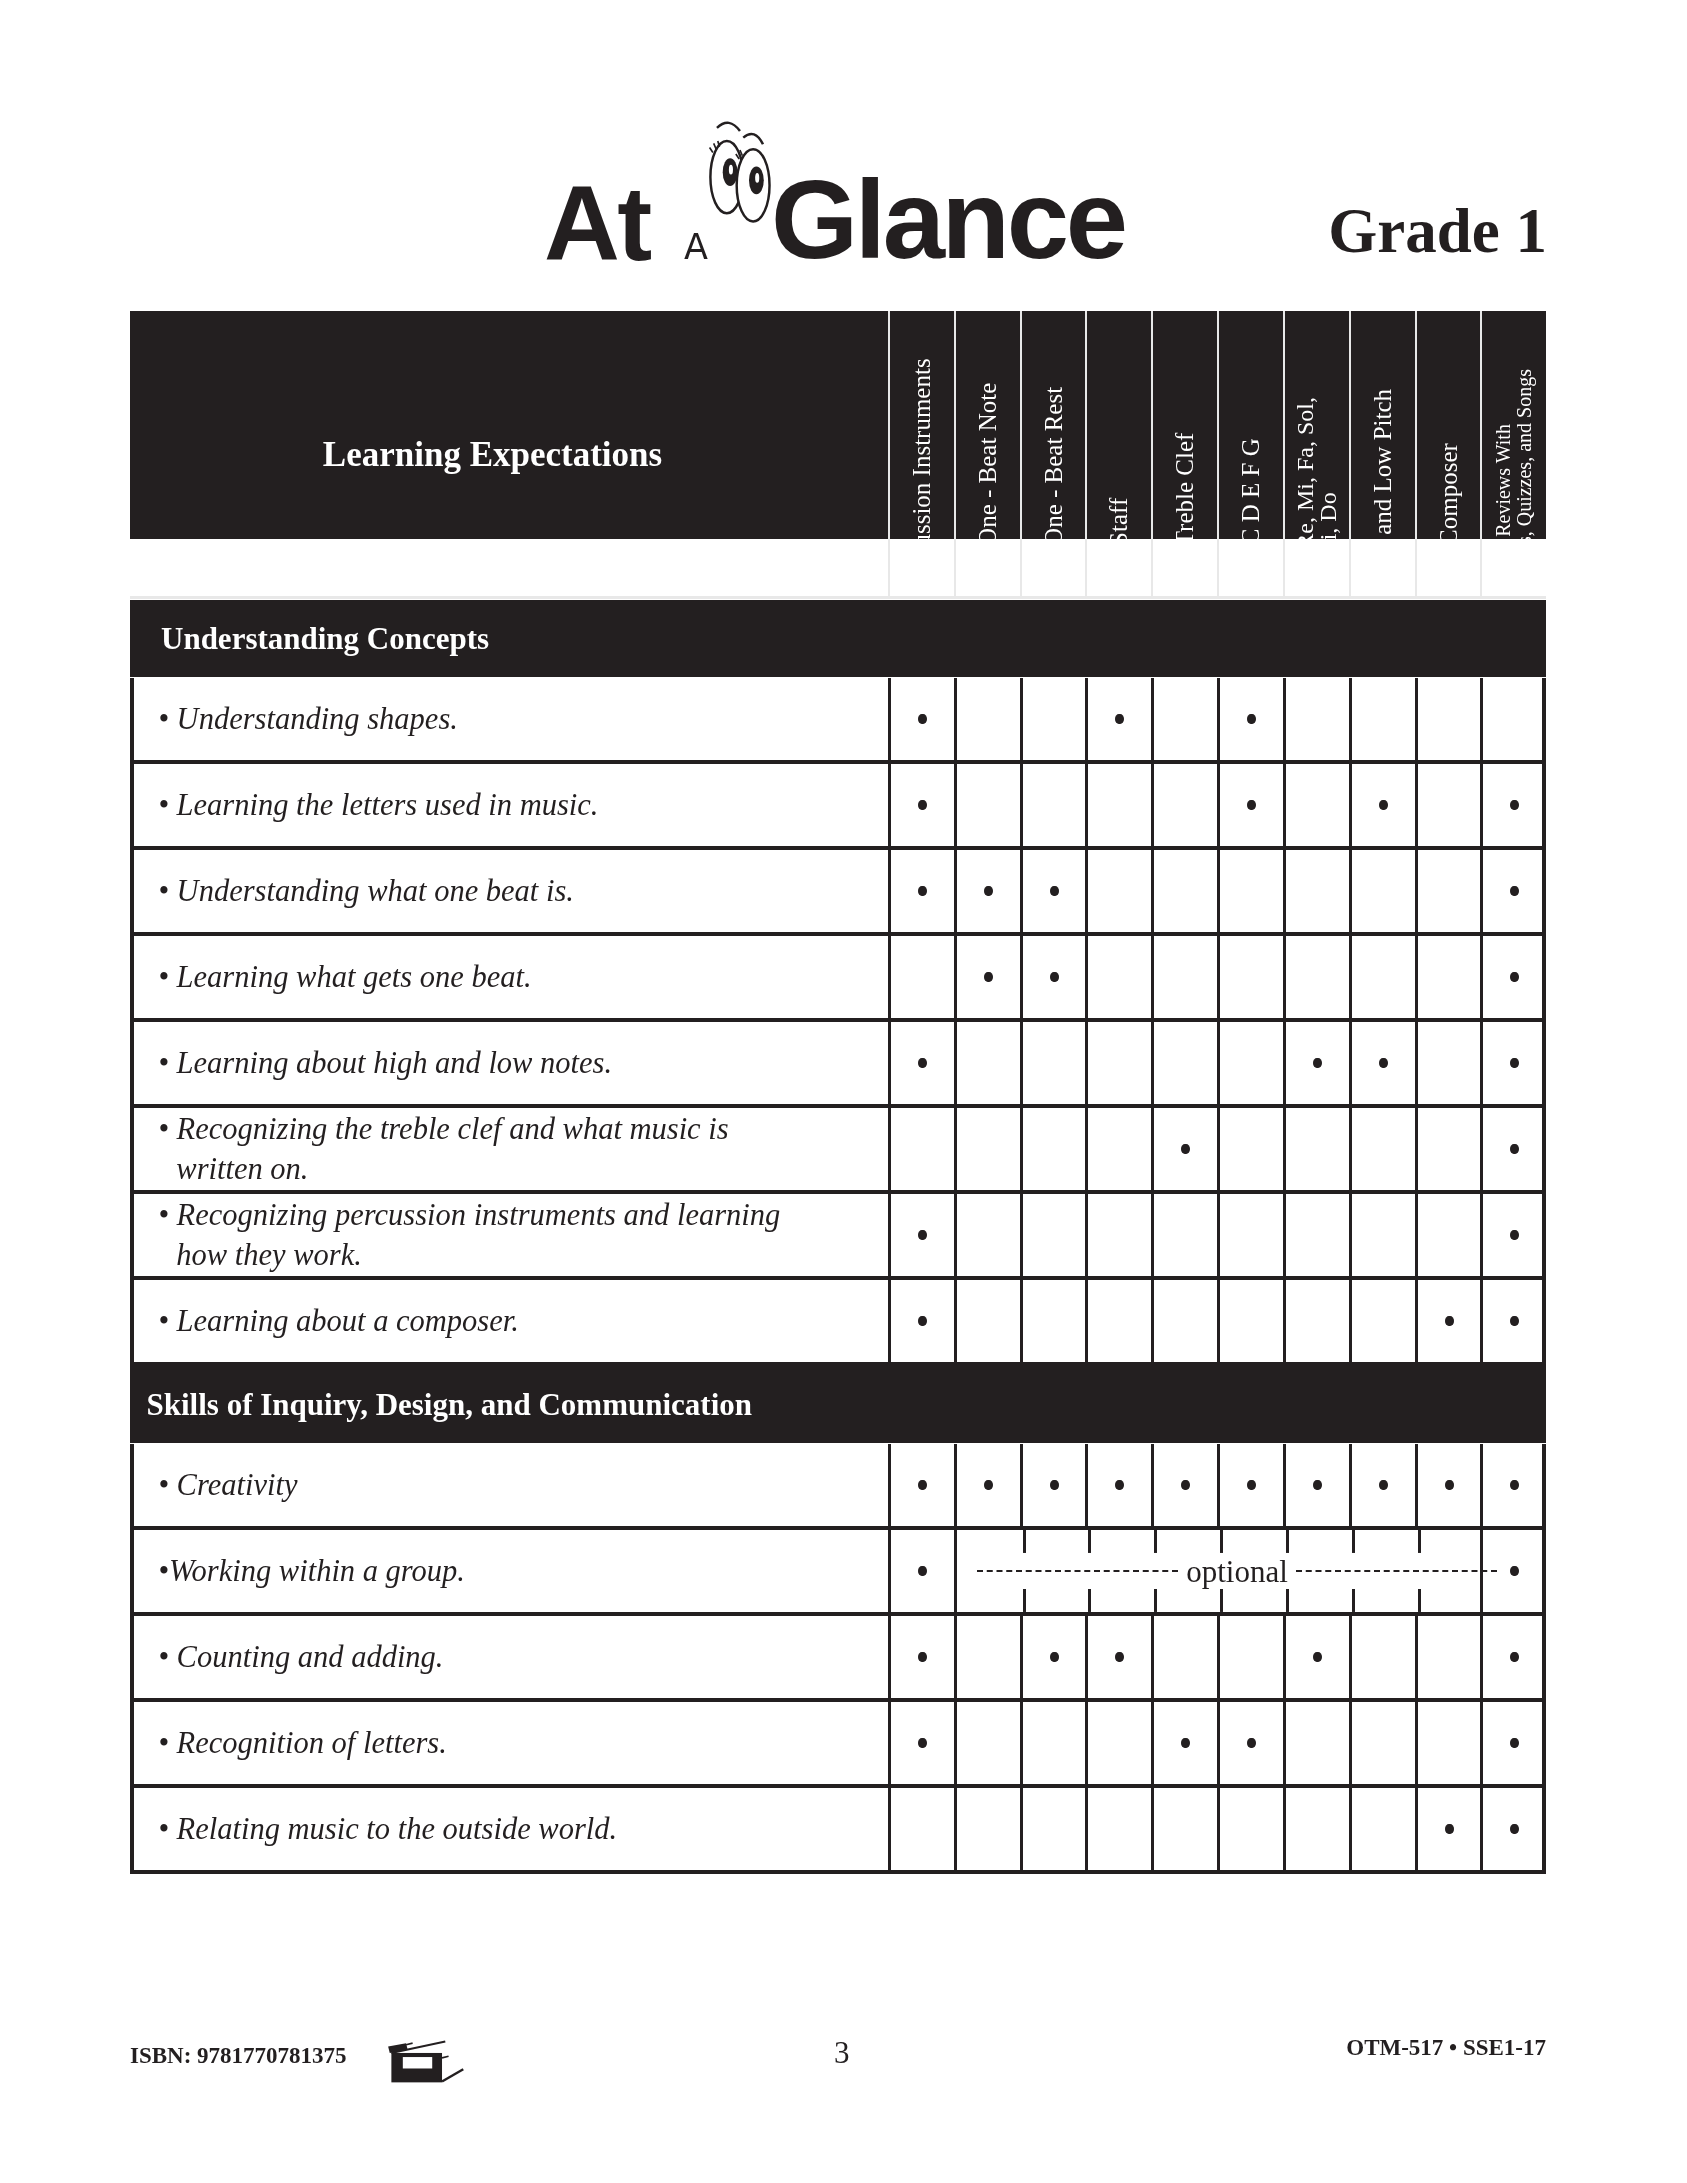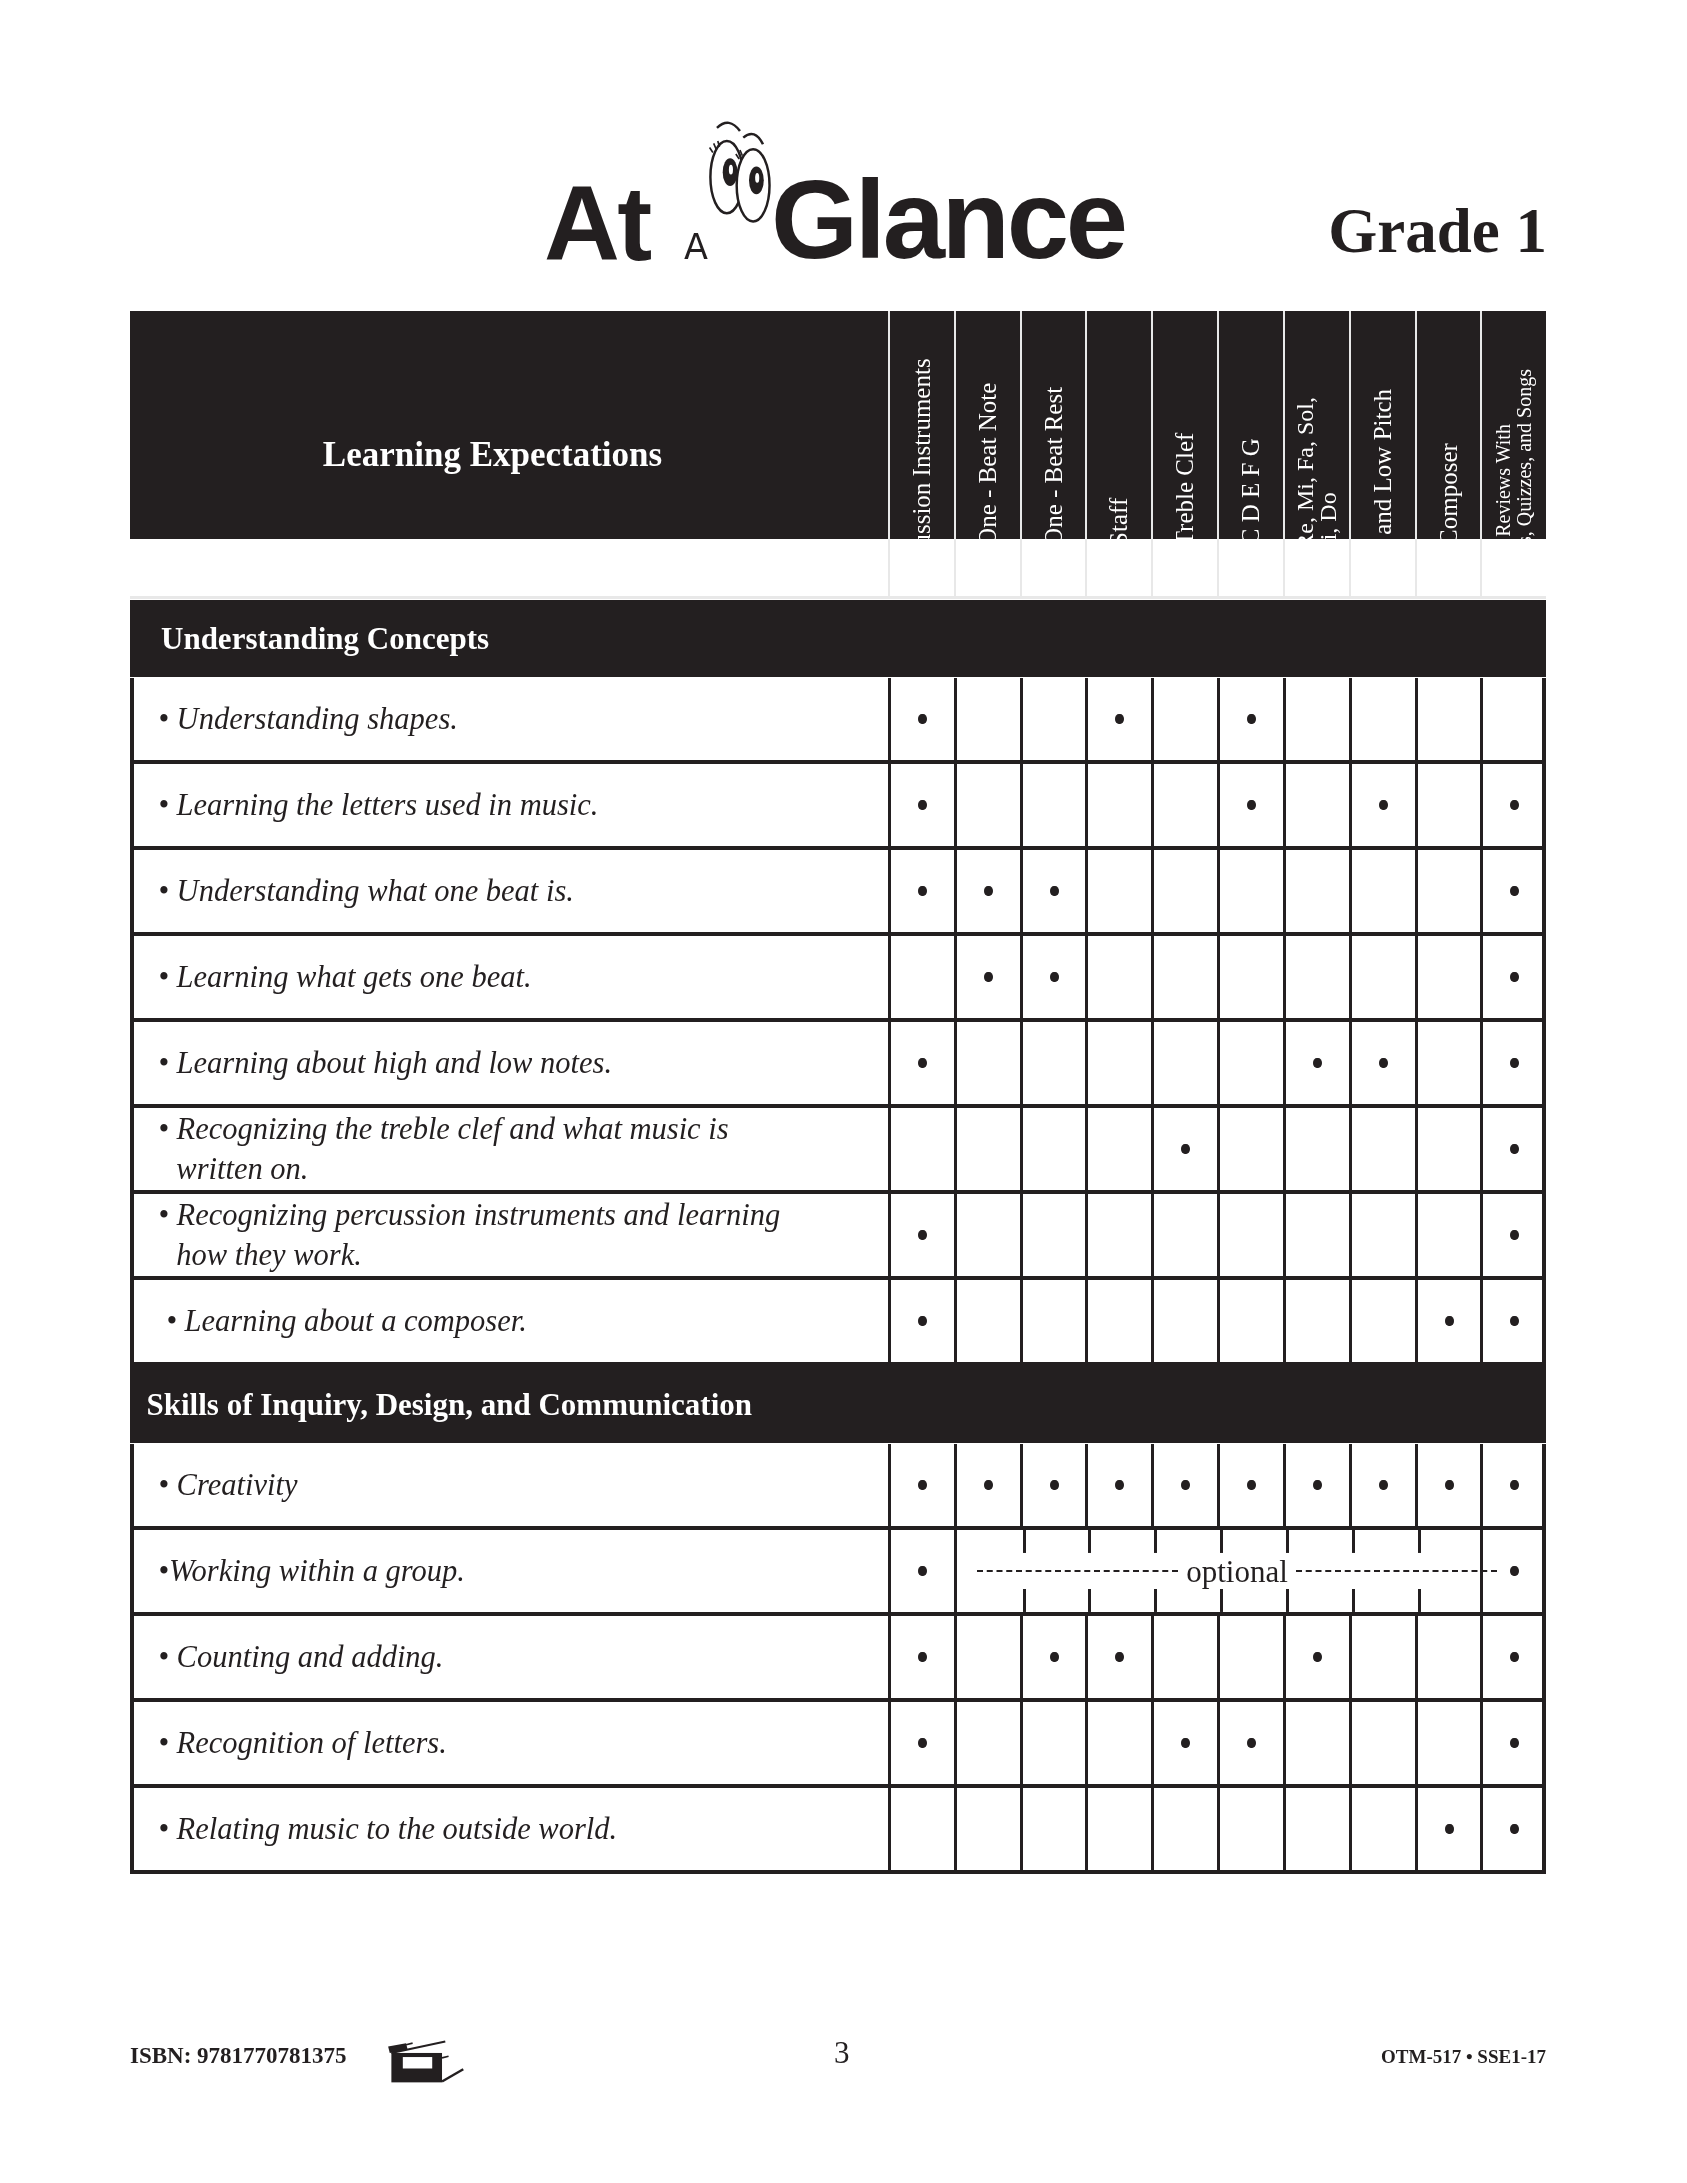--- a/index.html
+++ b/index.html
@@ -49,21 +49,21 @@
 
   .optional { position:absolute; display:flex; align-items:center; justify-content:center; background:transparent;padding-left:20px; }
   .optional .dash { flex:1; border-top:2.5px dashed #231f20; height:0; }
   .optional .opt-label { background:#fff; padding:0 8.2px; font-size:31px; line-height:33px; color:#231f20; }
 
   
   .footer { position:absolute; left:130px; top:2035px; width:1416px; height:49px; }
   .isbn { position:absolute; left:0; top:8.2px; font-weight:bold; font-size:23px; color:#231f20; }
   .copier { position:absolute; left:251px; top:0; width:91px; height:49px; }
   .page-num { position:absolute; left:704px; top:0; font-size:31px; color:#231f20; }
-  .code { position:absolute; right:0; top:11px; font-weight:bold; font-size:19px; color:#231f20; }
+  .code { position:absolute; right:0; top:0; font-weight:bold; font-size:23px; color:#231f20; }
 </style>
 </head>
 <body>
 
 <div class="title-wrap">
   <div class="title-at">At</div>
   <svg class="eyes" viewBox="0 0 110 140">
     <path d="M30 18 Q45 4 58 22" fill="none" stroke="#231f20" stroke-width="3"></path>
     <path d="M62 30 Q76 18 86 38" fill="none" stroke="#231f20" stroke-width="3"></path>
     <ellipse cx="42" cy="78" rx="20" ry="44" fill="#fff" stroke="#231f20" stroke-width="3"></ellipse>
@@ -296,21 +296,21 @@
       <div class="cell" style="left: 1219px; width: 66px;"></div>
       <div class="cell" style="left: 1285px; width: 66px;"></div>
       <div class="cell" style="left: 1350px; width: 66px;">
         <div class="dot"></div>
       </div>
       <div class="right-border" style="top: 0px; height: 100%;"></div>
       <div class="left-border" style="top: 0px; height: 100%;"></div>
     </div>
     <div class="row" style="top: 969px; height: 86px;">
       <div class="row-text">
-        <span style="max-width: 626px; margin-left: 8px;">• Learning about a composer.</span>
+        <span style="max-width: 626px;">• Learning about a composer.</span>
       </div>
       <div class="cell" style="left: 758px; width: 66px;">
         <div class="dot"></div>
       </div>
       <div class="cell" style="left: 824px; width: 66px;"></div>
       <div class="cell" style="left: 890px; width: 66px;"></div>
       <div class="cell" style="left: 955px; width: 66px;"></div>
       <div class="cell" style="left: 1021px; width: 66px;"></div>
       <div class="cell" style="left: 1087px; width: 66px;"></div>
       <div class="cell" style="left: 1153px; width: 66px;"></div>

